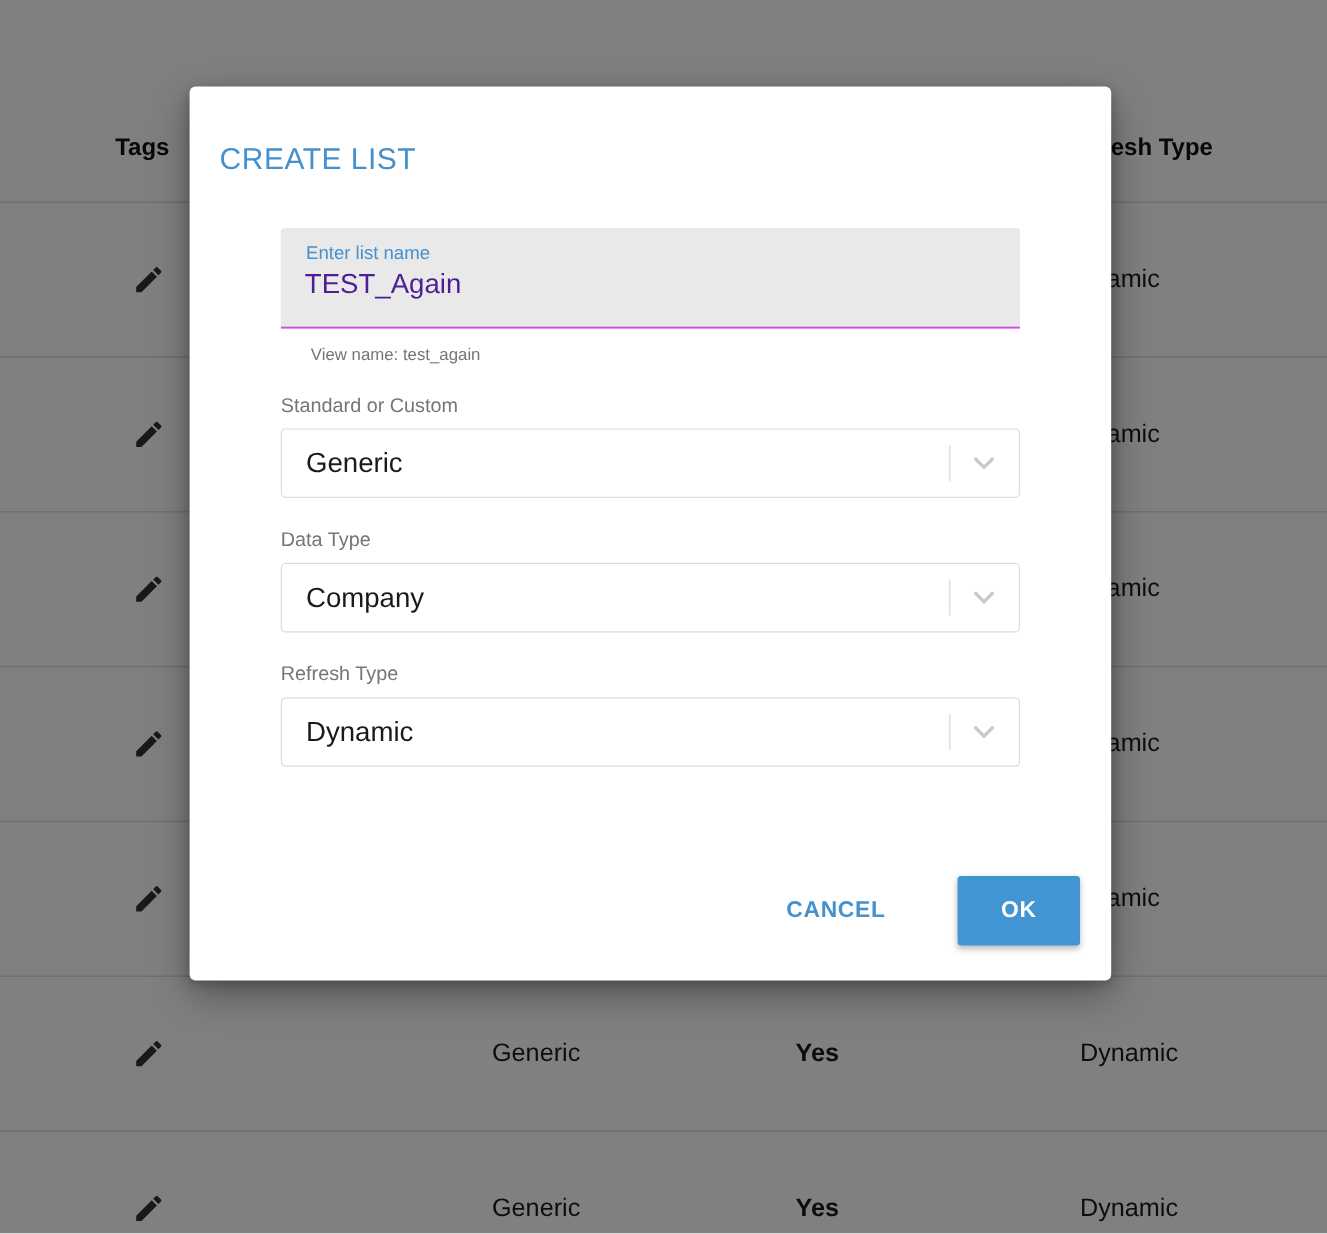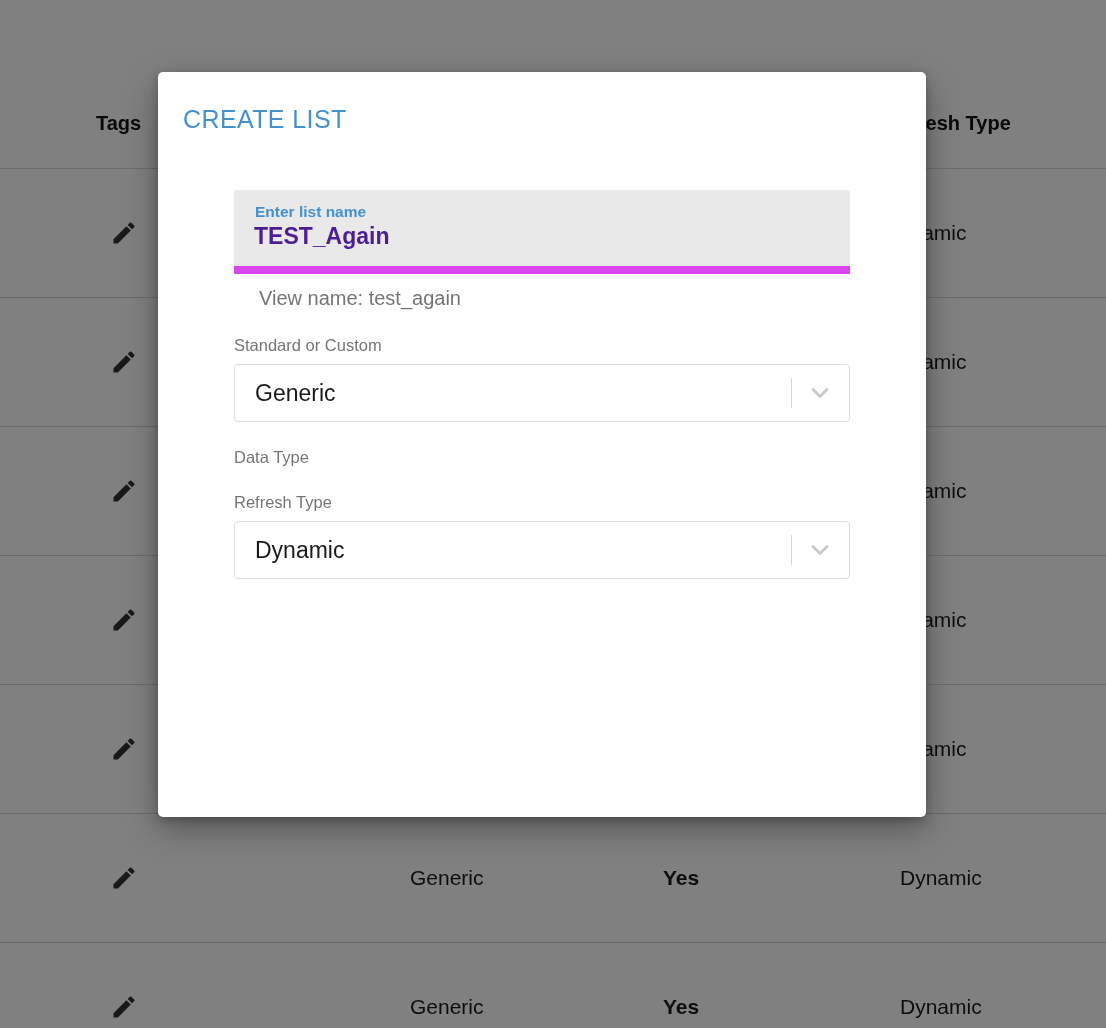--- a/index.html
+++ b/index.html
@@ -90,62 +90,61 @@
     height: 745px;
     background: #ffffff;
     border-radius: 5px;
     box-shadow: 0 12px 34px rgba(0,0,0,0.34), 0 3px 10px rgba(0,0,0,0.22);
     z-index: 20;
     box-sizing: border-box;
   }
   #dialog-title {
     position: absolute;
     left: 25px;
-    top: 33px;
+    top: 47px;
     font-size: 25px;
     color: #4391cf;
     letter-spacing: 0.4px;
     font-weight: normal;
   }
 
   .form-area {
     position: absolute;
     left: 76px;
     top: 118px;
     width: 616px;
   }
 
   
   .filled-field {
     background: #e9e9e9;
     border-radius: 3px 3px 0 0;
-    border-bottom: 8px solid #d946ef;
+    border-bottom: 2px solid #d946ef;
     height: 84px;
     position: relative;
     box-sizing: border-box;
-    font-weight: bold;
   }
   .filled-label {
     position: absolute;
     left: 21px;
     top: 13px;
     font-size: 15.5px;
     color: #4391cf;
   }
   .filled-value {
     position: absolute;
     left: 20px;
     top: 33px;
     font-size: 23px;
     color: #4c1d95;
   }
   .helper-text {
     margin-top: 13px;
     margin-left: 25px;
-    font-size: 20px;
+    font-size: 14px;
     color: #757575;
   }
 
   .field-group { margin-top: 26px; }
   .field-label {
     font-size: 16.5px;
     color: #757575;
     margin-bottom: 9px;
   }
   .select-box {
@@ -353,31 +352,44 @@
         <span class="select-arrow">
           <svg viewBox="0 0 24 24" fill="none" stroke="currentColor" stroke-width="2.4" stroke-linecap="round" stroke-linejoin="round">
               <polyline points="6 9 12 15 18 9"></polyline>
             </svg>
         </span>
       </div>
     </div>
 
     <div class="field-group">
       <div class="field-label">Data Type</div>
+      <div class="select-box">
+        <div class="select-value">Company</div>
+        <div class="select-divider"></div>
+        <span class="select-arrow">
+          <svg viewBox="0 0 24 24" fill="none" stroke="currentColor" stroke-width="2.4" stroke-linecap="round" stroke-linejoin="round">
+              <polyline points="6 9 12 15 18 9"></polyline>
+            </svg>
+        </span>
+      </div>
     </div>
 
     <div class="field-group">
       <div class="field-label">Refresh Type</div>
       <div class="select-box">
         <div class="select-value">Dynamic</div>
         <div class="select-divider"></div>
         <span class="select-arrow">
           <svg viewBox="0 0 24 24" fill="none" stroke="currentColor" stroke-width="2.4" stroke-linecap="round" stroke-linejoin="round">
               <polyline points="6 9 12 15 18 9"></polyline>
             </svg>
         </span>
       </div>
     </div>
 
   </div>
 
+  <div class="actions">
+    <button class="btn-cancel">CANCEL</button>
+    <button class="btn-ok">OK</button>
+  </div>
 
 </div>
 
 </body></html>

